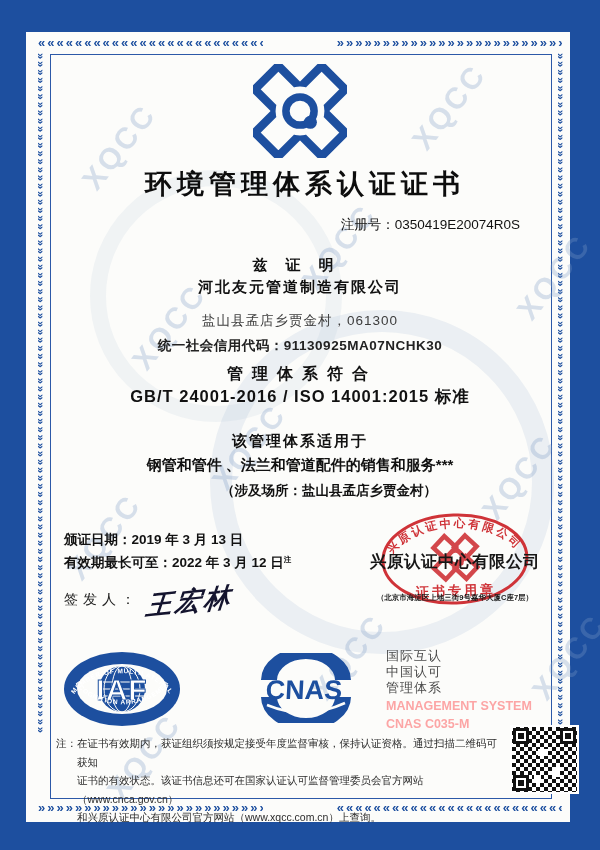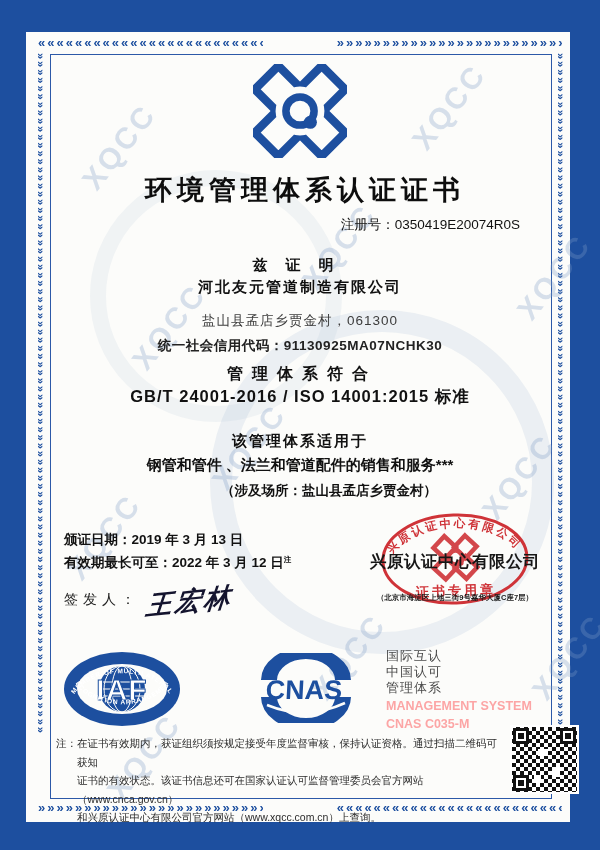--- a/index.html
+++ b/index.html
@@ -21,21 +21,21 @@
   .chev-left{left:47px;top:53px;}
   .chev-right{left:567px;top:53px;}
   
   .wm-layer{position:absolute;inset:0;pointer-events:none;}
   .wm{position:absolute;font-size:30px;font-weight:bold;letter-spacing:3px;
       color:rgba(125,155,200,0.30);transform:rotate(-52deg);}
   .wm-circle{position:absolute;border-radius:50%;pointer-events:none;}
   
   .c{position:absolute;left:52px;width:496px;text-align:center;}
   .logo-wrap{position:absolute;left:253px;top:64px;width:94px;height:94px;}
-  .title{top:172px;font-size:27px;font-weight:800;letter-spacing:5px;padding-left:5px;color:#0d0d0d;}
+  .title{top:166px;font-size:27px;font-weight:800;letter-spacing:5px;padding-left:5px;color:#0d0d0d;}
   .regno{position:absolute;right:80px;top:216px;font-size:13.5px;font-weight:400;}
   .certify-head{top:256px;font-size:15px;font-weight:700;letter-spacing:18px;padding-left:2px;}
   .company{top:278px;font-size:15px;font-weight:800;letter-spacing:2px;font-family:Liberation Serif, serif;}
   .addr{top:312px;font-size:13.5px;color:#3c3c3c;letter-spacing:1px;}
   .code{top:337px;font-size:13.5px;font-weight:600;color:#222;letter-spacing:0.5px;}
   .mgmt-head{top:364px;font-size:16px;font-weight:700;letter-spacing:9px;padding-left:2px;}
   .gbt{top:386px;font-size:16.5px;font-weight:700;letter-spacing:1px;}
   .scope-head{top:432px;font-size:15px;font-weight:700;letter-spacing:2px;}
   .scope1{top:456px;font-size:15px;font-weight:700;}
   .scope2{top:482px;font-size:13.5px;font-weight:700;margin-left:29px;}

